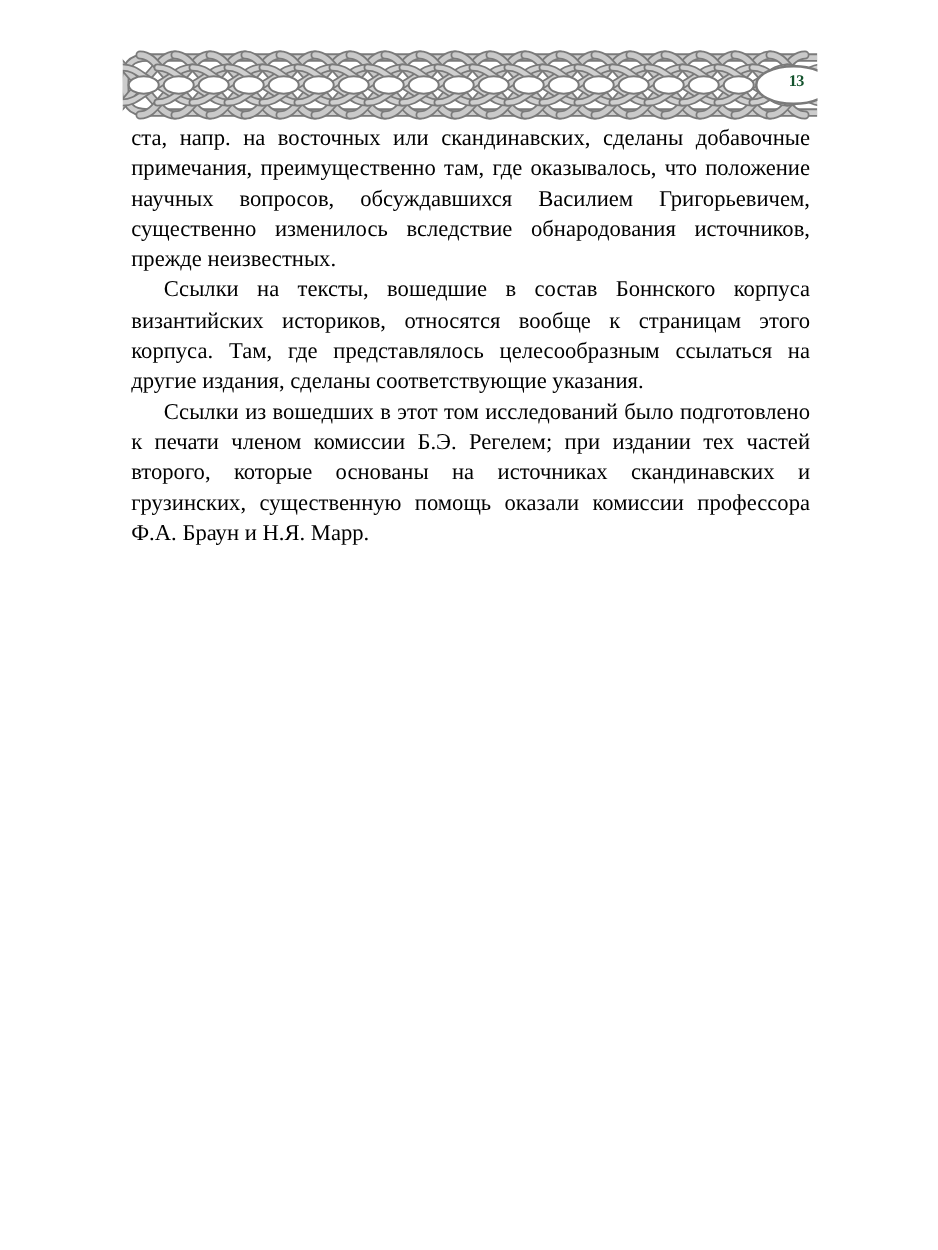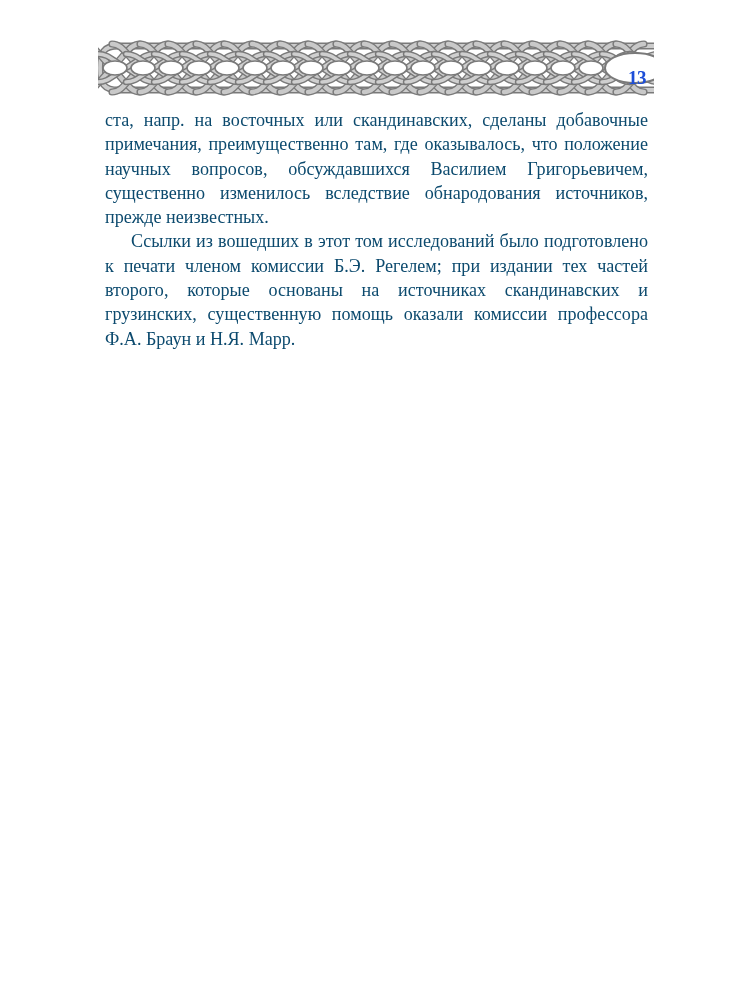--- a/index.html
+++ b/index.html
@@ -32,45 +32,45 @@
   }
   .header-ornament svg {
     display: block;
     width: 100%;
     height: 100%;
   }
 
   .page-number {
     position: absolute;
     left: 612px;
-    top: 62px;
+    top: 49px;
     width: 50px;
     height: 30px;
     display: flex;
     align-items: center;
     justify-content: center;
     font-family: "Liberation Serif", "DejaVu Serif", serif;
-    font-size: 19px;
+    font-size: 13px;
     font-weight: bold;
     letter-spacing: -0.5px;
-    color: #1d4ed8;
+    color: #14532d;
     line-height: 1;
   }
 
   
   .body-text {
     position: absolute;
     left: 105px;
-    top: 108px;
+    top: 98px;
     width: 543px;
     font-size: 18.1px;
     line-height: 24.3px;
     text-align: justify;
     text-justify: inter-word;
-    color: #0c4a6e;
+    color: #000000;
     -webkit-font-smoothing: antialiased;
   }
   .body-text p {
     margin: 0;
     text-indent: 0;
     hyphens: manual;
   }
   .body-text p.indented {
     text-indent: 26px;
   }
@@ -192,16 +192,17 @@
       <g>
         <ellipse cx="537" cy="28" rx="30" ry="15" fill="#ffffff" stroke="#7a7a7a" stroke-width="2"></ellipse>
       </g>
     </svg>
   </div>
 
   <div class="page-number">13</div>
 
   <div class="body-text">
     <p>ста, напр. на восточных или скандинавских, сделаны добавочные примечания, преимущественно там, где оказывалось, что положение научных вопросов, обсуждавшихся Василием Григорьевичем, существенно изменилось вследствие обнародования источников, прежде неизвестных.</p>
+    <p class="indented">Ссылки на тексты, вошедшие в состав Боннского корпуса византийских историков, относятся вообще к страницам этого корпуса. Там, где представлялось целесообразным ссылаться на другие издания, сделаны соответствующие указания.</p>
     <p class="indented">Ссылки из вошедших в этот том исследований было подготовлено к печати членом комиссии Б.Э. Регелем; при издании тех частей второго, которые основаны на источниках скандинавских и грузинских, существенную помощь оказали комиссии профессора Ф.А. Браун и Н.Я. Марр.</p>
   </div>
 
 </div>
 
 </body></html>

